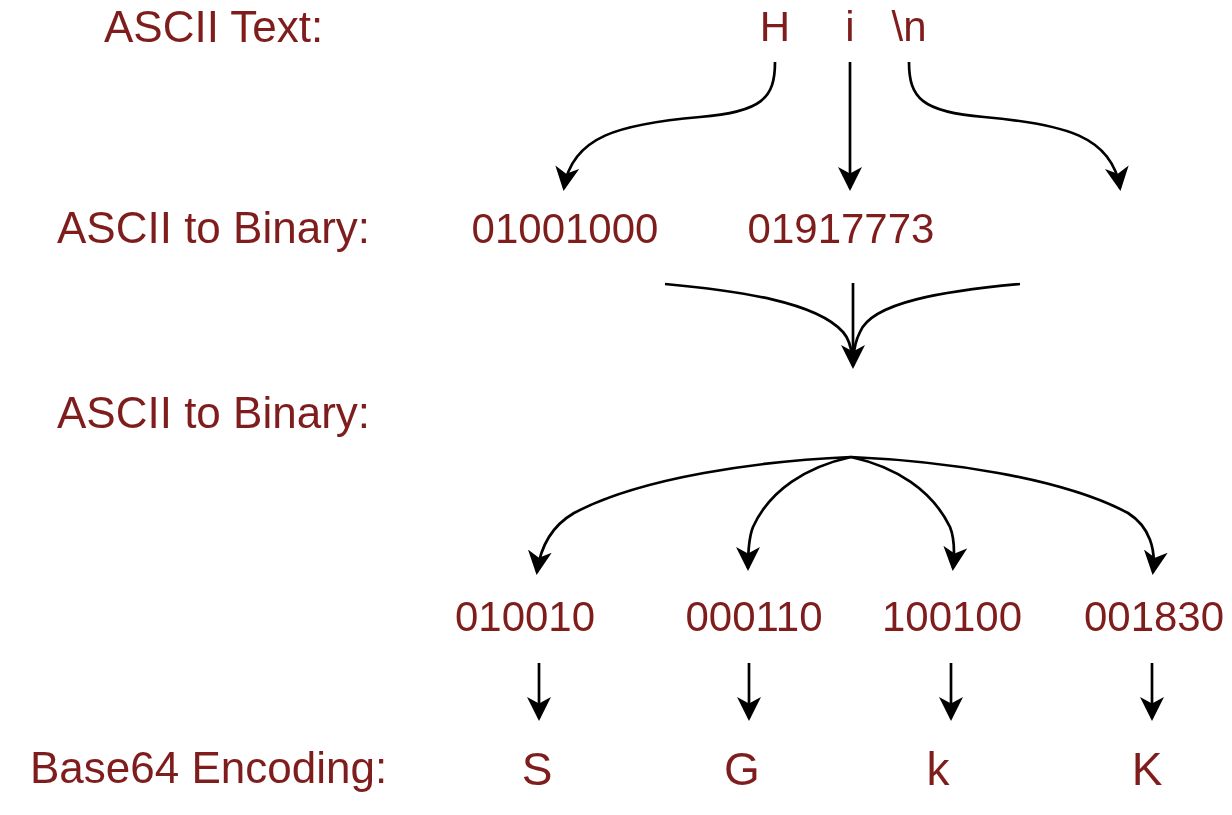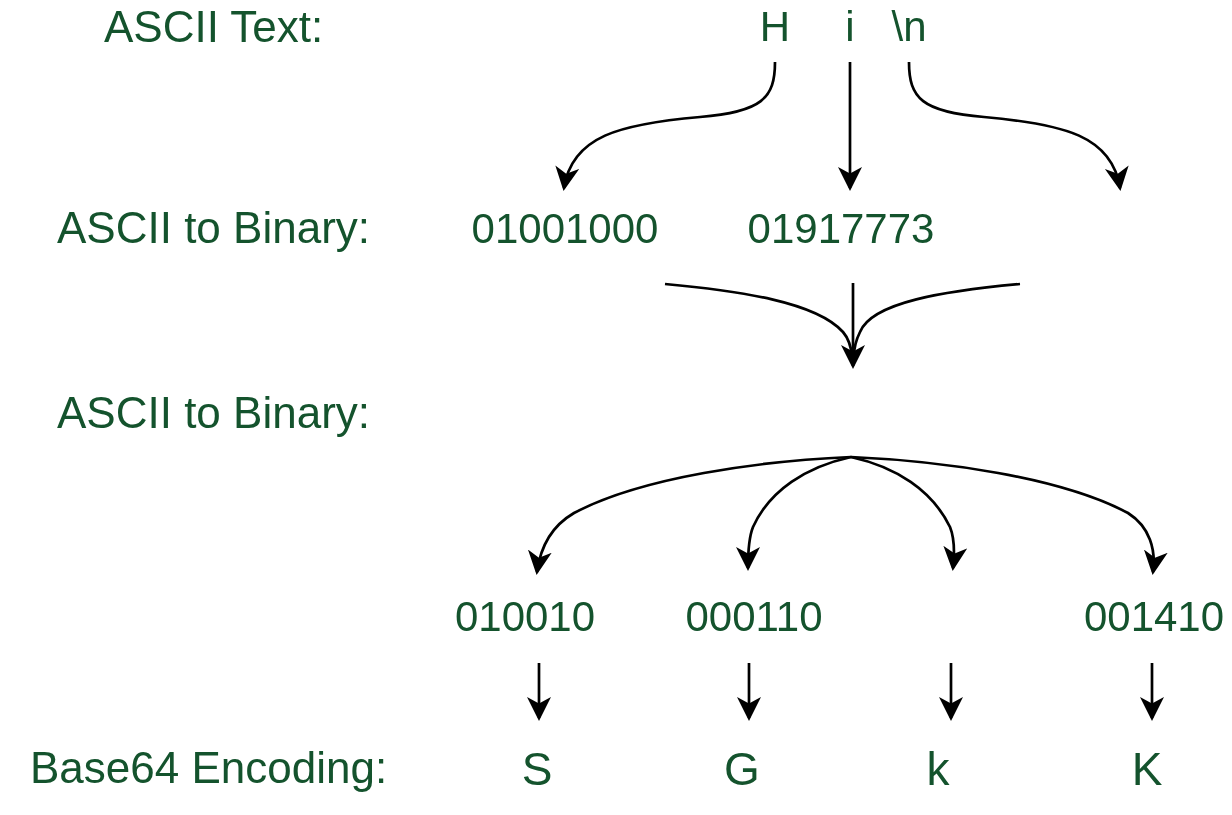--- a/index.html
+++ b/index.html
@@ -1,21 +1,21 @@
 <!DOCTYPE html>
 <html><head>
 <meta charset="utf-8">
 <style>
   html,body{margin:0;padding:0;background:#fff;}
   .canvas{
     position:relative;
     width:1232px;height:815px;
     background:#fff;
     font-family:"Liberation Sans", sans-serif;
-    color:#14532d;
+    color:#7f1d1d;
     overflow:hidden;
   }
   .arrows{position:absolute;left:0;top:0;z-index:1;}
   .txt{position:absolute;z-index:2;line-height:1.1;white-space:nowrap;}
   .label{font-size:44px;}
   .val{font-size:42px;}
   .chr{font-size:42px;}
   .b64chr{font-size:46px;}
   .center{transform:translateX(-50%);}
   .hl{background:#f4f5f7;padding:4px 6px;}
@@ -58,21 +58,22 @@
   <div class="txt chr center" style="left:909px;top:4px">\n</div>
 
   <div class="txt label" style="left:57px;top:204px">ASCII to Binary:</div>
   <div class="txt val center" style="left:565px;top:206px">01001000</div>
   <div class="txt val center" style="left:841px;top:206px">01917773</div>
 
   <div class="txt label" style="left:57px;top:389px">ASCII to Binary:</div>
 
   <div class="txt val center" style="left:525px;top:594px">010010</div>
   <div class="txt val center" style="left:754px;top:594px">000110</div>
-  <div class="txt val center" style="left:1154px;top:594px">001410</div>
+  <div class="txt val center" style="left:952px;top:594px">100100</div>
+  <div class="txt val center" style="left:1154px;top:594px">001830</div>
 
   <div class="txt label" style="left:30px;top:744px">Base64 Encoding:</div>
   <div class="txt b64chr center" style="left:537px;top:744px">S</div>
   <div class="txt b64chr center" style="left:742px;top:744px">G</div>
   <div class="txt b64chr center" style="left:938px;top:744px">k</div>
   <div class="txt b64chr center" style="left:1147px;top:744px">K</div>
 
 </div>
 
 </body></html>

